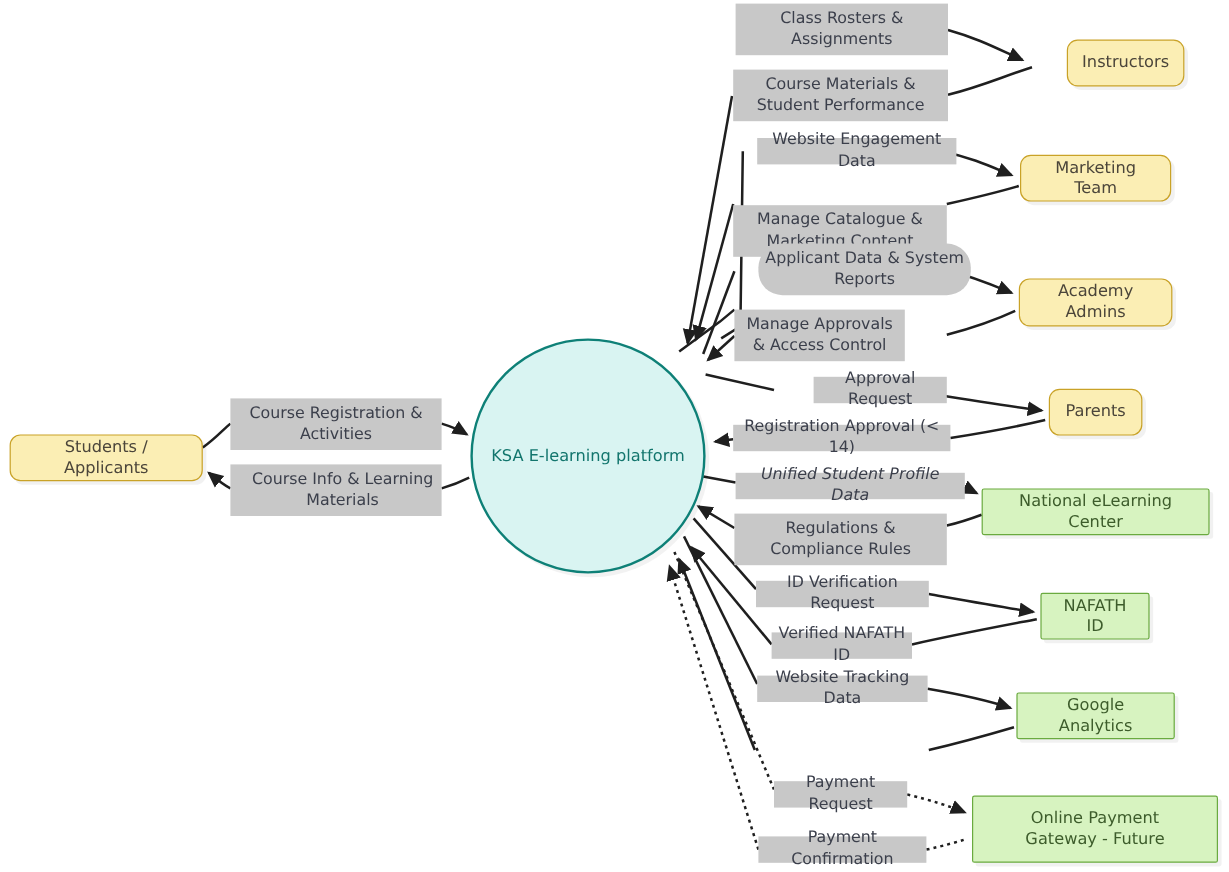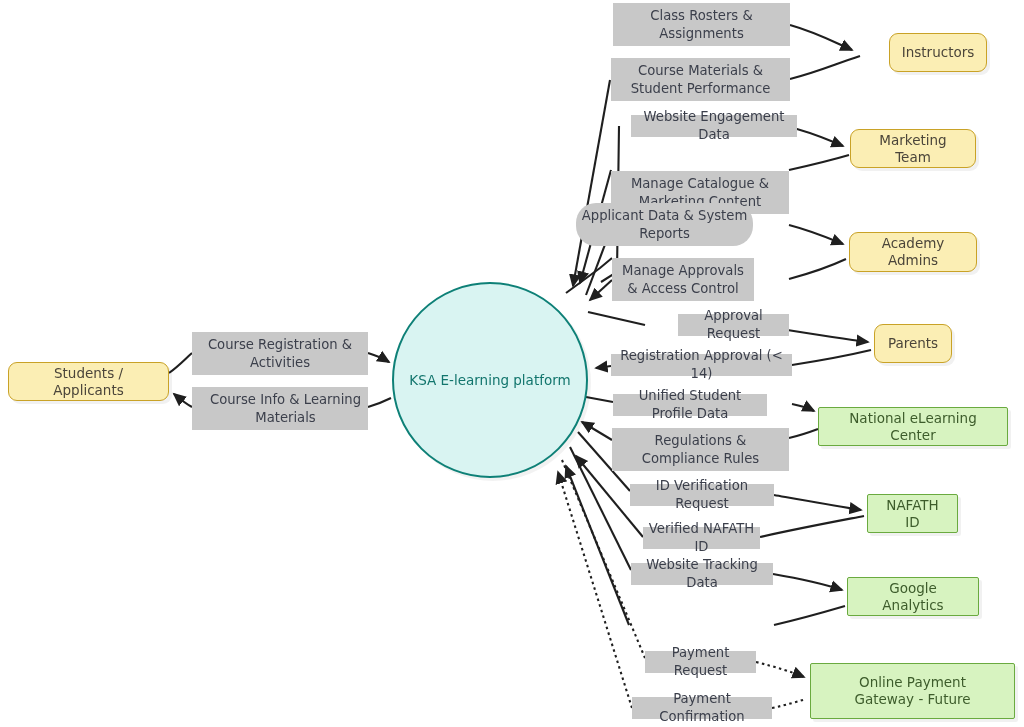--- a/index.html
+++ b/index.html
@@ -174,33 +174,33 @@
   </div>
   <div class="edge-label" style="left:611px;top:58px;width:179px;height:43px;">
     <span>Course Materials &amp; Student Performance</span>
   </div>
   <div class="edge-label" style="left:631px;top:115px;width:166px;height:22px;">
     <span>Website Engagement Data</span>
   </div>
   <div class="edge-label" style="left:611px;top:149px;width:178px;height:43px;margin-top:22px;">
     <span>Manage Catalogue &amp; Marketing Content</span>
   </div>
-  <div class="edge-label" style="left:576px;top:203px;width:177px;height:43px;border-radius:20px;">
+  <div class="edge-label" style="left:632px;top:203px;width:177px;height:43px;border-radius:20px;">
     <span>Applicant Data &amp; System Reports</span>
   </div>
   <div class="edge-label" style="left:612px;top:258px;width:142px;height:43px;">
     <span>Manage Approvals &amp; Access Control</span>
   </div>
   <div class="edge-label" style="left:645px;top:314px;width:111px;height:22px;margin-left:33px;">
     <span>Approval Request</span>
   </div>
   <div class="edge-label" style="left:611px;top:354px;width:181px;height:22px;">
     <span>Registration Approval (&lt; 14)</span>
   </div>
-  <div class="edge-label" style="left:613px;top:394px;width:154px;height:22px;">
+  <div class="edge-label" style="left:613px;top:394px;width:191px;height:22px;font-style:italic;">
     <span>Unified Student Profile Data</span>
   </div>
   <div class="edge-label" style="left:612px;top:428px;width:177px;height:43px;">
     <span>Regulations &amp; Compliance Rules</span>
   </div>
   <div class="edge-label" style="left:630px;top:484px;width:144px;height:22px;">
     <span>ID Verification Request</span>
   </div>
   <div class="edge-label" style="left:643px;top:527px;width:117px;height:22px;">
     <span>Verified NAFATH ID</span>

